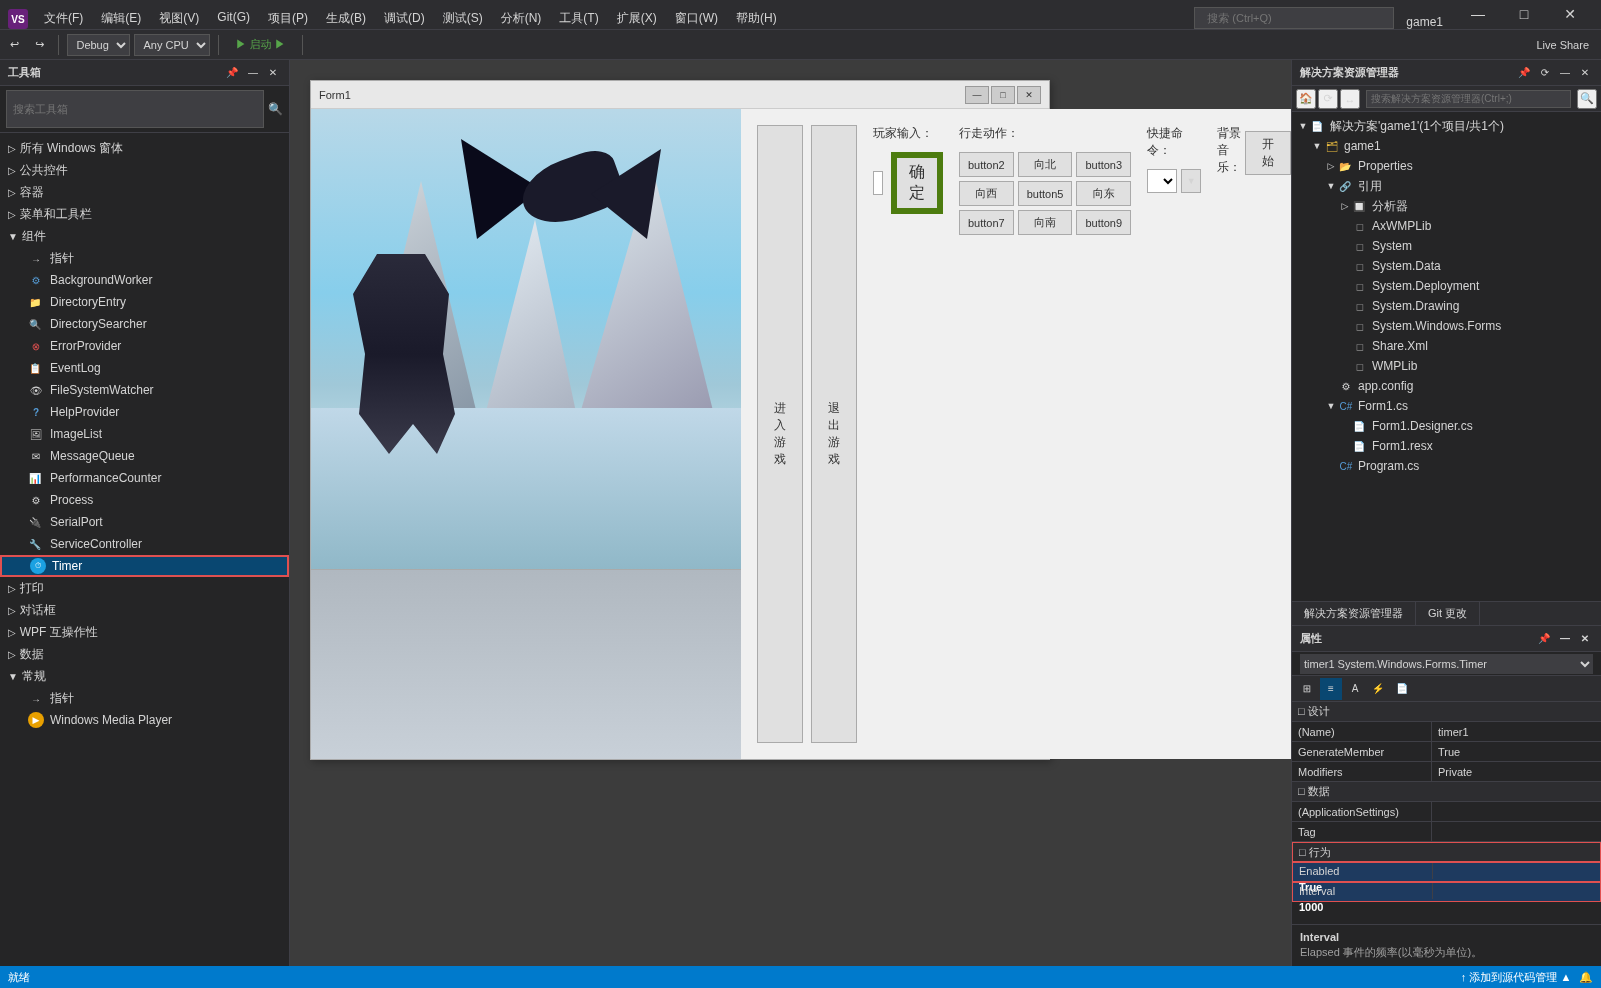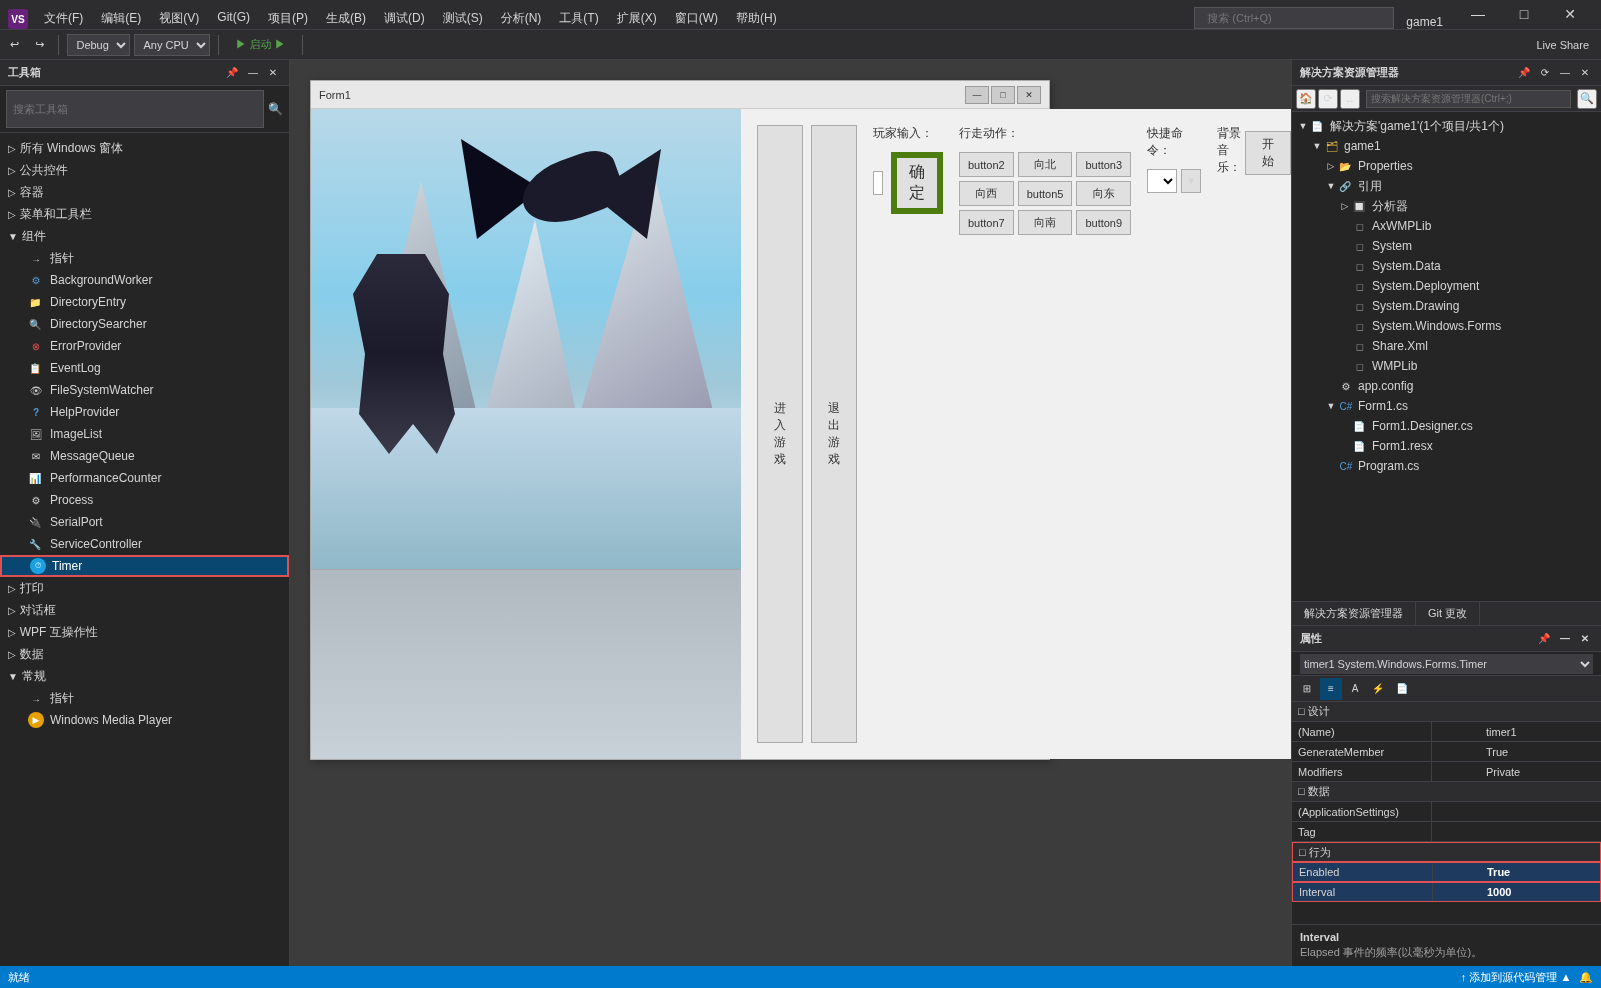--- a/index.html
+++ b/index.html
@@ -598,33 +598,34 @@
       height: 20px; cursor: pointer;
     }
     .props-row {
       display: flex;
       border-bottom: 1px solid #3f3f46;
       height: 20px; font-size: 11px;
     }
     .props-row.highlighted {
       background: #1e3a5f;
       border: 1px solid #e05050;
+      flex-direction: column;
     }
     .props-key {
       width: 140px; min-width: 140px;
       padding: 2px 6px;
       color: #d4d4d4;
       border-right: 1px solid #3f3f46;
       display: flex; align-items: center;
     }
     .props-val {
       flex: 1;
       padding: 2px 6px;
       color: #d4d4d4;
-      display: flex; align-items: center; margin-left: 48px;
+      display: flex; align-items: center;
     }
     .props-val.bold { font-weight: bold; color: white; }
 
     .props-description {
       padding: 6px 8px;
       font-size: 11px;
       color: #d4d4d4;
       background: #252526;
       border-top: 1px solid #3f3f46;
     }

